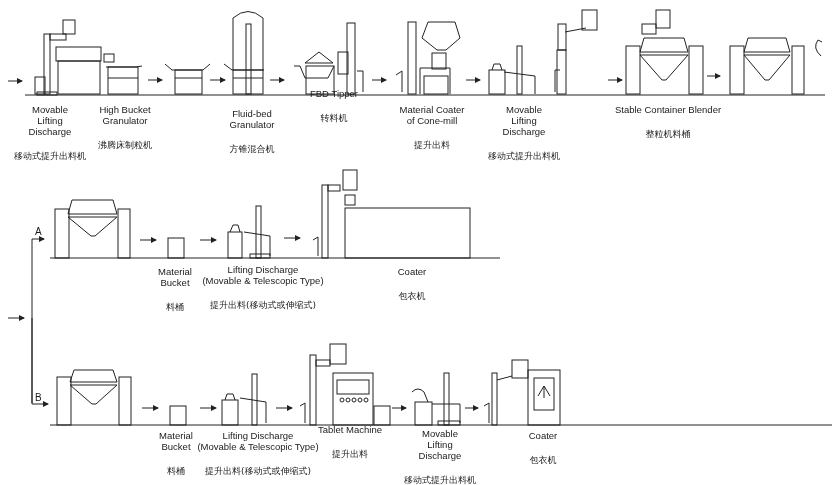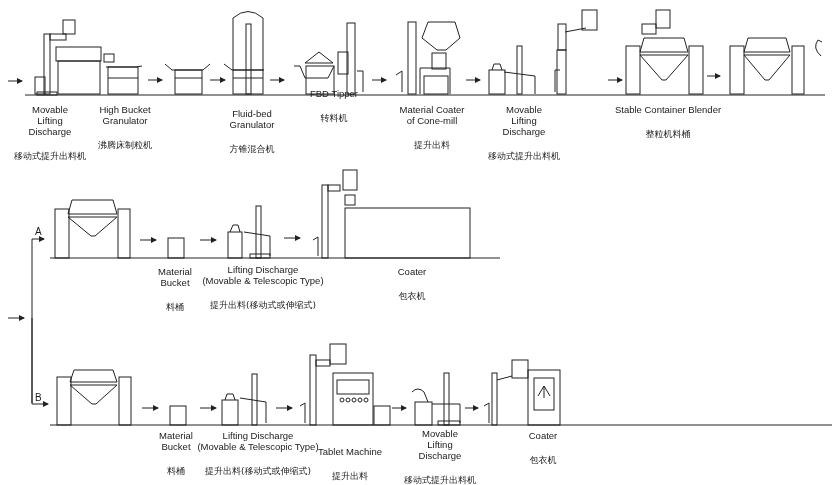--- a/index.html
+++ b/index.html
@@ -239,21 +239,21 @@
 <div class="lbl" style="left:176px; top:430px;">
   <span class="en">Material</span>
   <span class="en">Bucket</span>
   <span class="zh">料桶</span>
 </div>
 <div class="lbl" style="left:258px; top:430px;">
   <span class="en">Lifting Discharge</span>
   <span class="en">(Movable &amp; Telescopic Type)</span>
   <span class="zh">提升出料(移动式或伸缩式)</span>
 </div>
-<div class="lbl" style="left:350px; top:446px;">
+<div class="lbl" style="left:350px; top:424px;">
   <span class="en">Tablet Machine</span>
   <span class="zh">提升出料</span>
 </div>
 <div class="lbl" style="left:440px; top:428px;">
   <span class="en">Movable</span>
   <span class="en">Lifting</span>
   <span class="en">Discharge</span>
   <span class="zh">移动式提升出料机</span>
 </div>
 <div class="lbl" style="left:543px; top:430px;">

